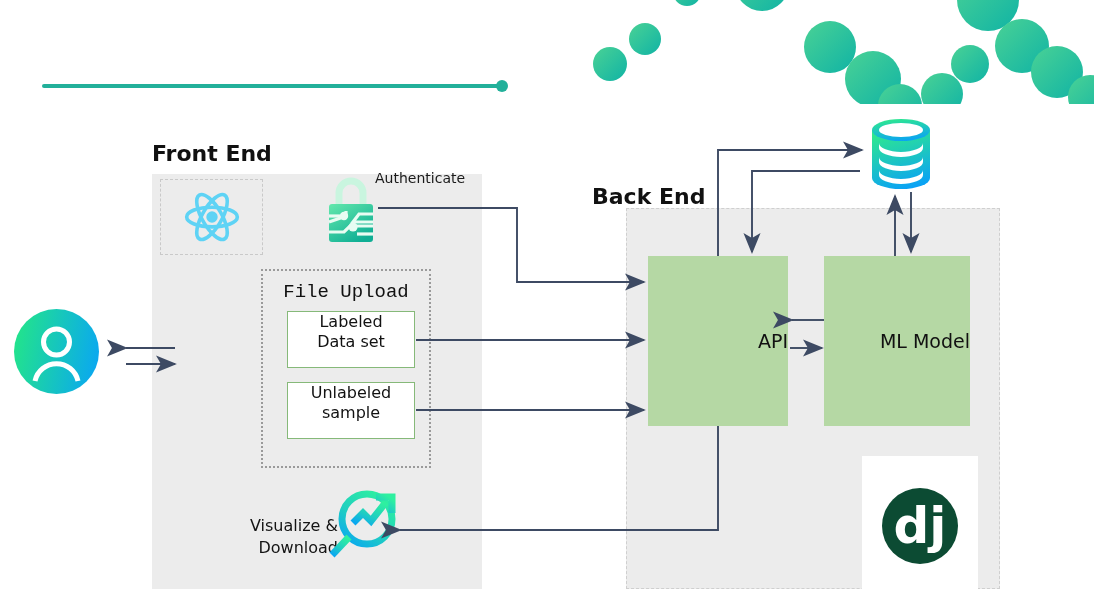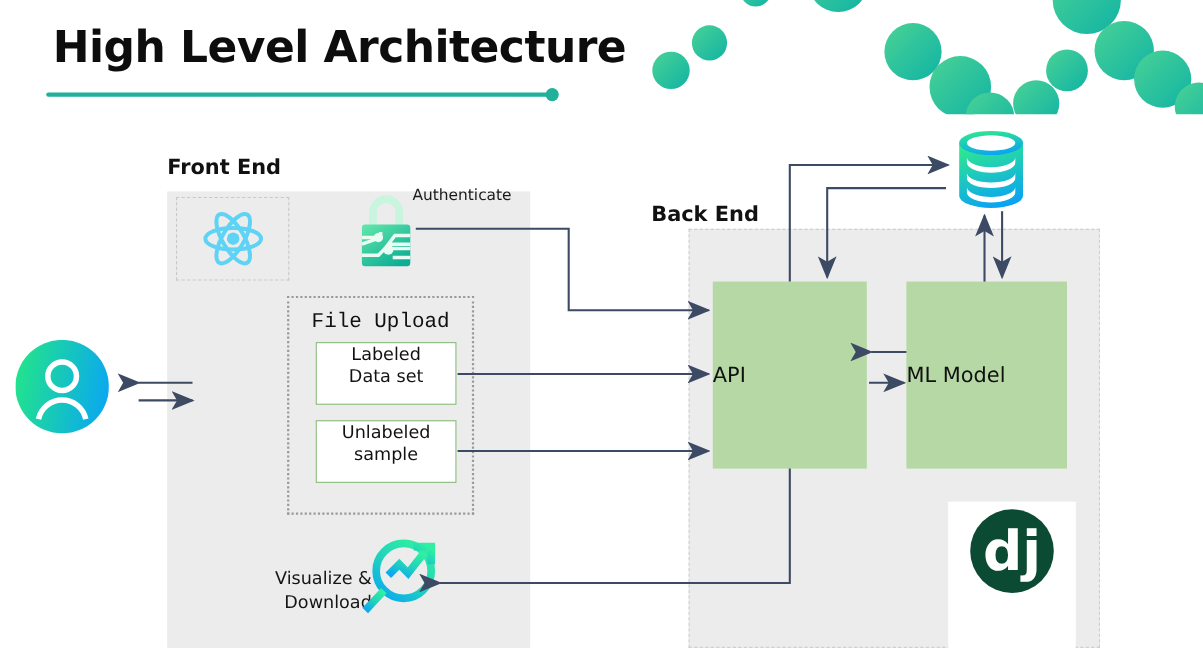--- a/index.html
+++ b/index.html
@@ -59,21 +59,21 @@
     left: 570px;
     top: -46px;
     width: 530px;
     height: 150px;
     overflow: hidden;
   }
 
   
   .section-label {
     position: absolute;
-    font-size: 19px;
+    font-size: 22px;
     font-weight: bold;
     color: #111111;
     white-space: nowrap;
   }
   .label-frontend { left: 152px; top: 141px; }
   .label-backend  { left: 592px; top: 184px; }
 
   
   .panel {
     position: absolute;
@@ -174,60 +174,59 @@
     left: 14px; top: 309px;
     width: 85px; height: 85px;
   }
 
   
   .proc-box {
     position: absolute;
     background: #b5d8a4;
     display: flex;
     align-items: center;
-    justify-content: flex-start;
+    justify-content: flex-end;
     font-size: 19px;
     color: #111111;
   }
   .box-api  { left: 648px; top: 256px; width: 140px; height: 170px; }
   .box-ml   { left: 824px; top: 256px; width: 146px; height: 170px; }
 
   
   .db-icon {
     position: absolute;
     left: 866px; top: 118px;
     width: 70px; height: 72px;
   }
 
   
   .django-box {
     position: absolute;
     left: 862px; top: 456px;
     width: 116px; height: 140px;
     background: #ffffff;
     display: flex;
-    align-items: flex-start;
+    align-items: center;
     justify-content: center;
   }
 
   
   .arrows {
     position: absolute;
     left: 0; top: 0;
     width: 1094px;
     height: 610px;
     pointer-events: none;
   }
 </style>
 </head>
 <body>
 
 <div class="stage">
 
-  <div class="page-title">High Level Architecture</div>
   <div class="title-rule"></div>
   <div class="title-rule-dot"></div>
 
   <div class="decoration">
     <svg width="530" height="150" viewBox="0 0 530 150">
       <defs>
         <linearGradient id="decoGrad" x1="0" y1="0" x2="1" y2="1">
           <stop offset="0%" stop-color="#4ad295"></stop>
           <stop offset="100%" stop-color="#10b3a5"></stop>
         </linearGradient>

